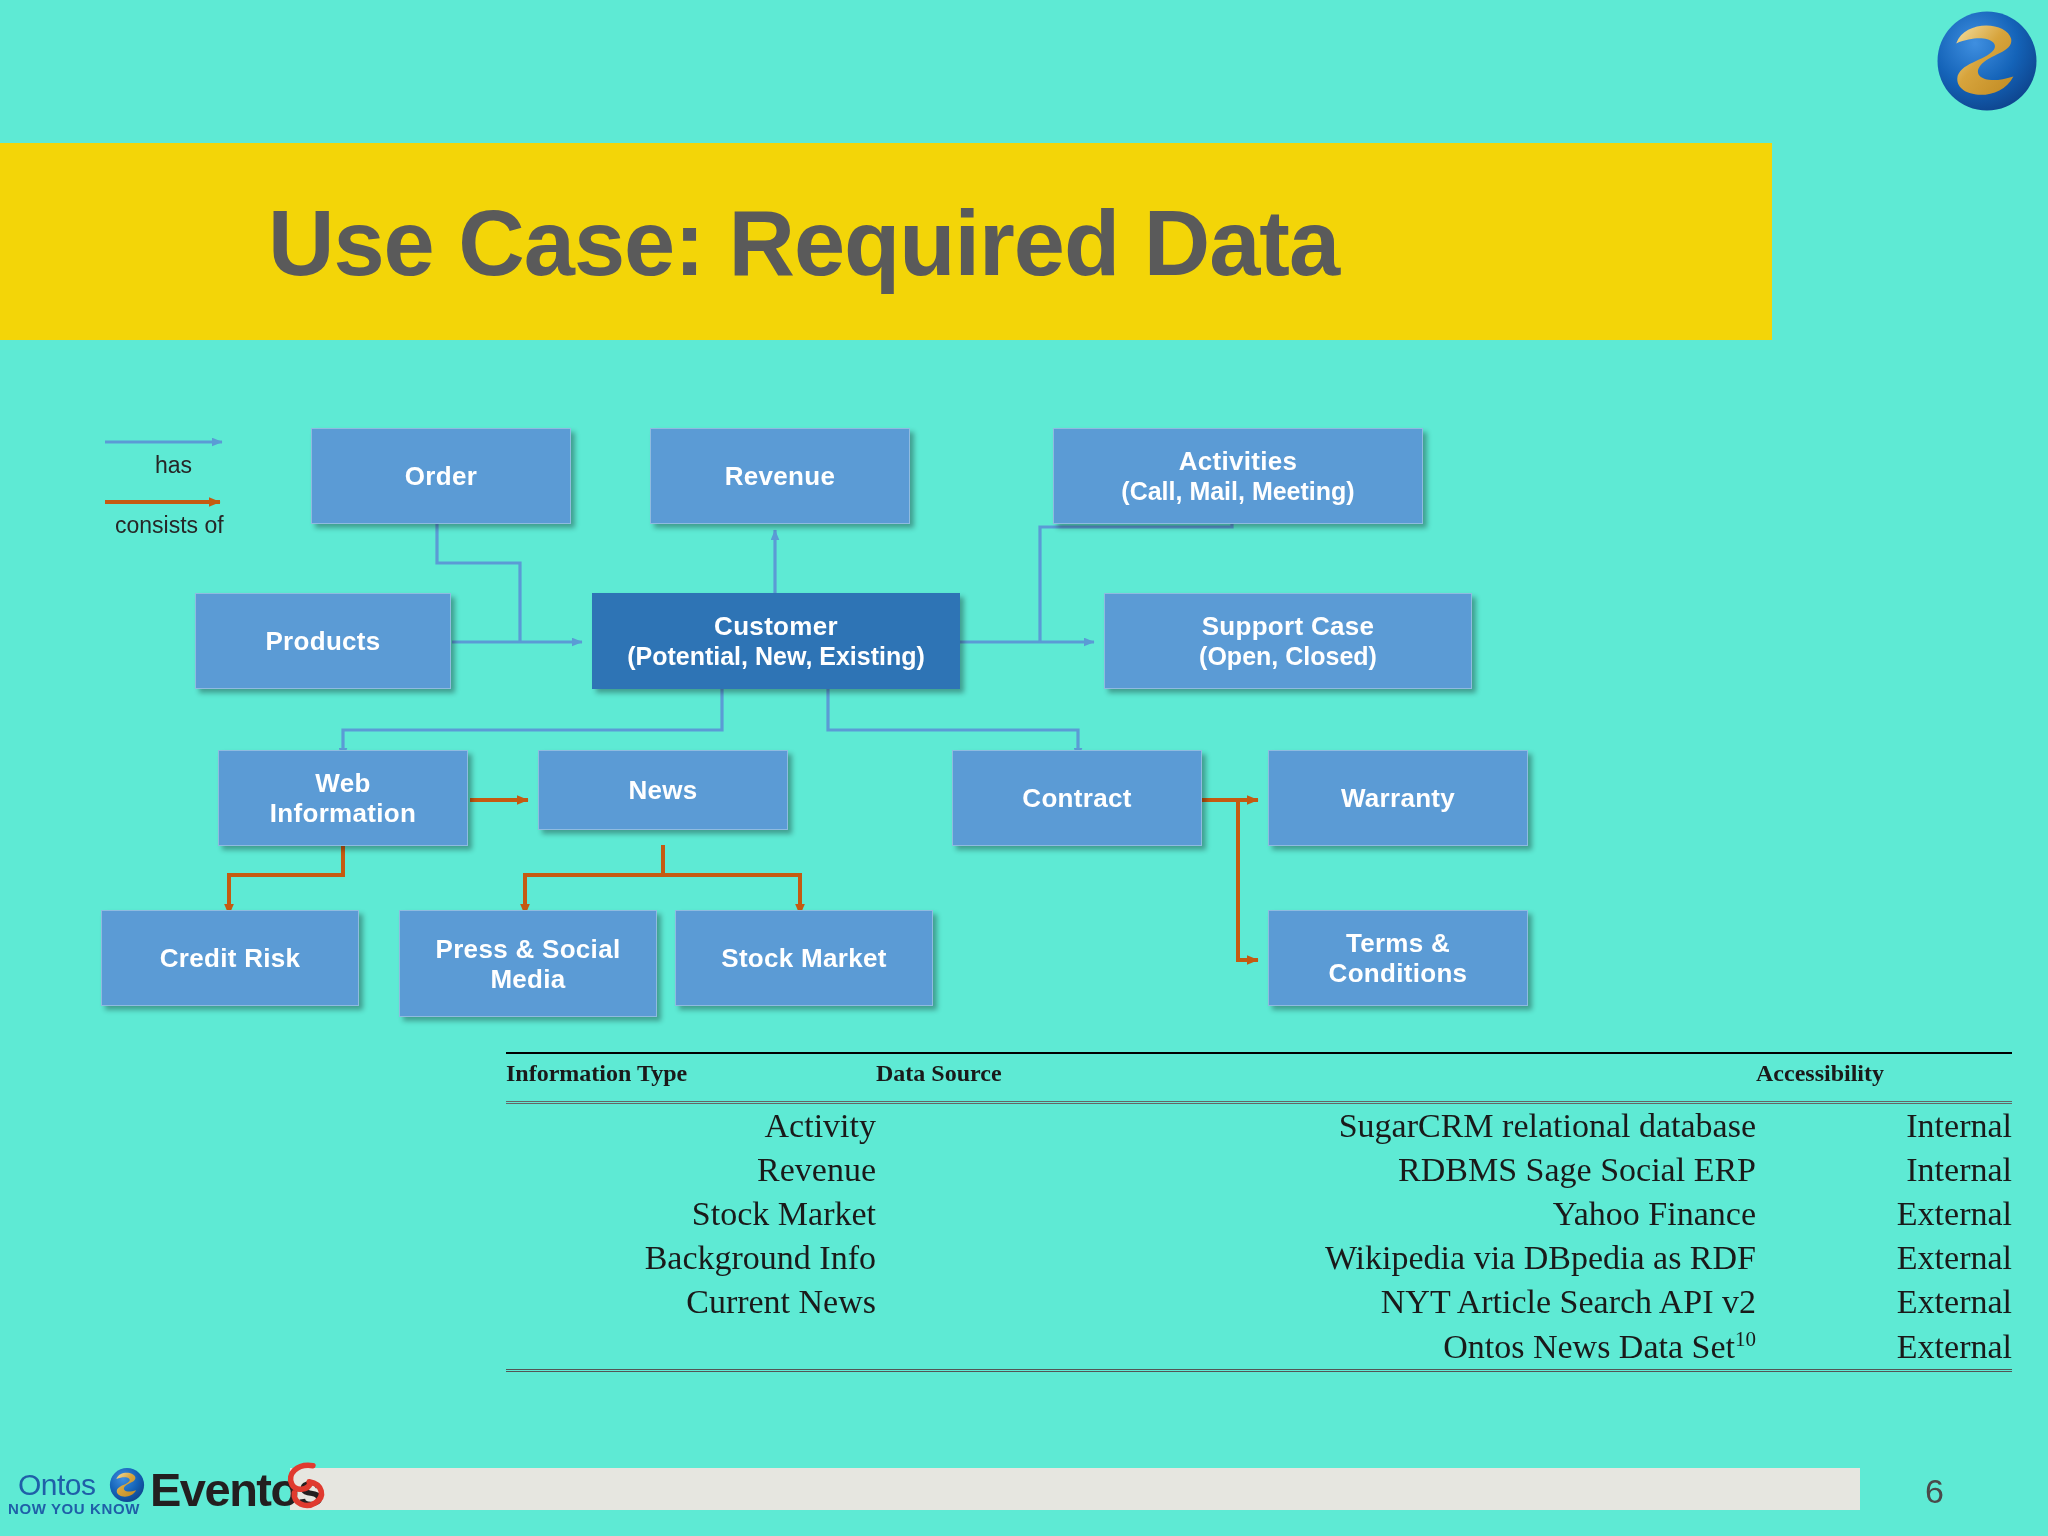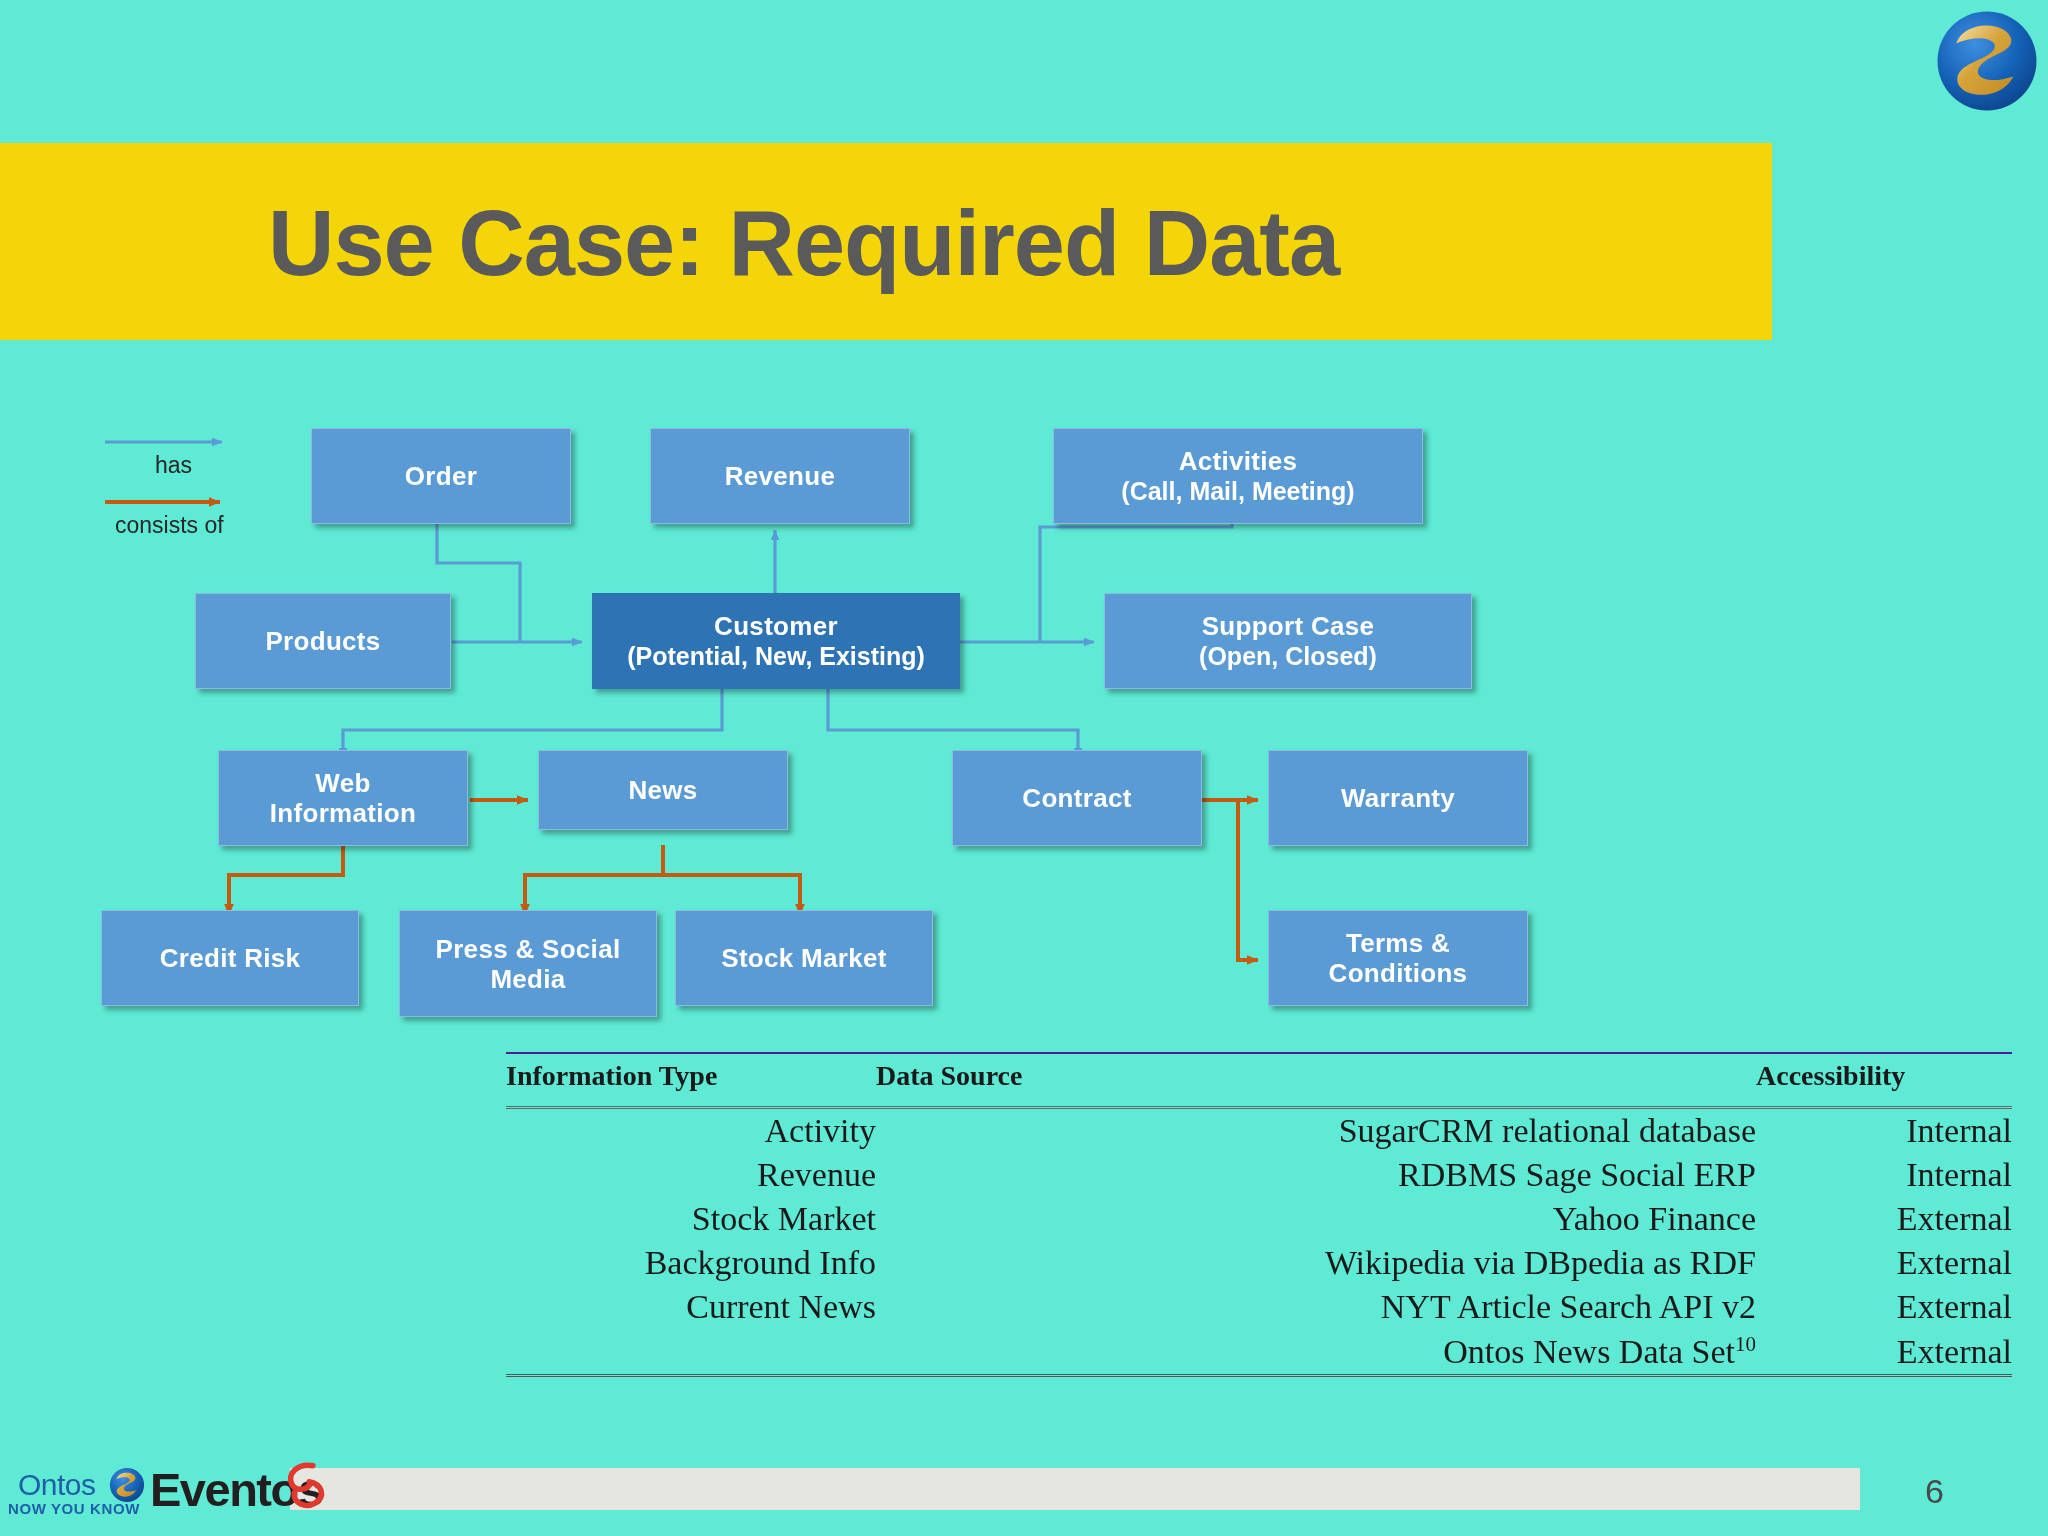--- a/index.html
+++ b/index.html
@@ -55,23 +55,23 @@
   }
 
   
   #datatable{
     position:absolute;left:506px;top:1052px;width:1506px;
     font-family:"Liberation Serif", serif;
     color:#1a1a1a;
   }
   #datatable table{border-collapse:collapse;width:100%;table-layout:fixed;}
   #datatable th{
-    font-weight:bold;font-size:28px;text-align:left;
+    font-weight:bold;font-size:24px;text-align:left;
     padding:6px 0 14px 0;
-    border-top:2px solid #4c1d95;
+    border-top:2px solid #000000;
     border-bottom:3px double #666;
     white-space:nowrap;
   }
   #datatable td{
     font-size:34px;text-align:right;padding:3px 0 3px 0;white-space:nowrap;
   }
   #datatable tr.last td{border-bottom:none;}
   #datatable .tfoot-rule{height:0;border-top:3px double #555;}
   .col-type{width:370px;}
   .col-src{width:880px;}

